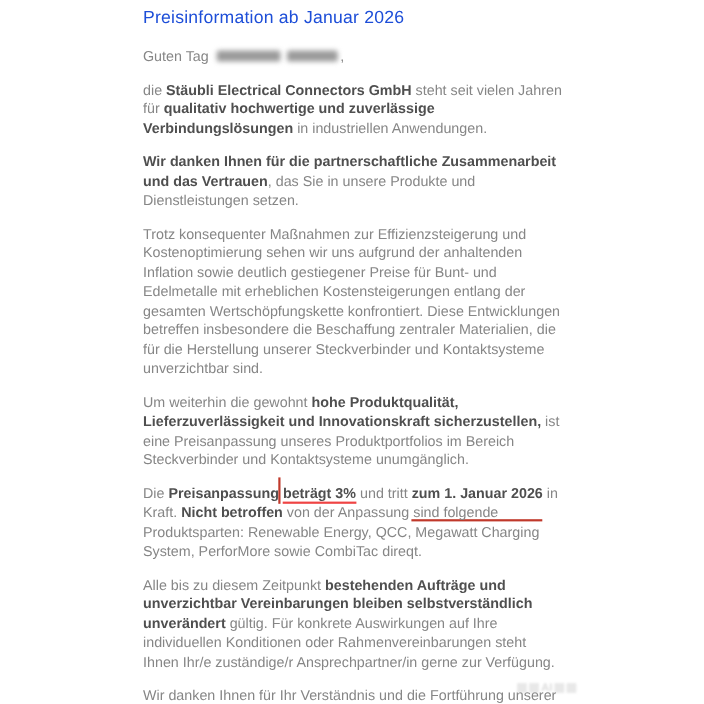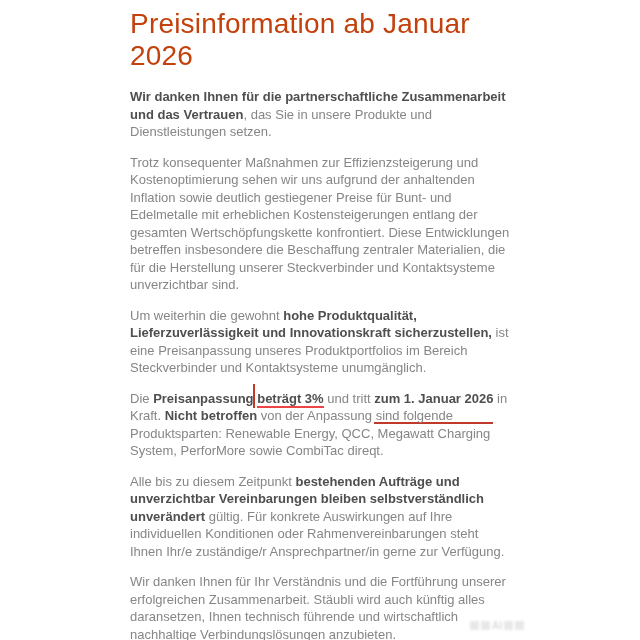--- a/index.html
+++ b/index.html
@@ -4,22 +4,22 @@
 <style>
   html, body { margin:0; padding:0; }
   body {
     width:640px; height:640px; background:#ffffff; overflow:hidden;
     font-family:"Liberation Sans", sans-serif; position:relative;
   }
   .doc {
     position:absolute; left:130px; top:8px; width:384px;
   }
   .title {
-    margin:0 0 16px 0; font-size:28px; font-weight:400;
-    color:#c2410c; letter-spacing:0.2px;
+    margin:0 0 16px 0; font-size:16px; font-weight:400;
+    color:#1d4ed8; letter-spacing:0.2px;
   }
   .para {
     margin:0 0 13px 0; font-size:13px; line-height:17.5px;
     color:#868686; font-weight:400;
   }
   .para .b { font-weight:700; color:#4f4f4f; }
   
   .ann-u { border-bottom:2px solid #c0392b; padding-bottom:16px; }
   .ann-caret { position:relative; border-bottom:2px solid #ef4444; }
   .ann-caret::before {
@@ -45,21 +45,26 @@
     border-radius:1px;
   }
 </style>
 </head>
 <body>
 
 <div class="doc">
 
   <h1 class="title">Preisinformation ab Januar 2026</h1>
 
+  <p class="para">
+    <span>Guten Tag</span>
+    <span class="redact redact-1"></span><span class="redact redact-2"></span><span>,</span>
+  </p>
 
+  <p class="para"><span>die </span><span class="b">Stäubli Electrical Connectors GmbH</span><span> steht seit vielen Jahren für </span><span class="b">qualitativ hochwertige und zuverlässige Verbindungslösungen</span><span> in industriellen Anwendungen.</span></p>
 
   <p class="para"><span class="b">Wir danken Ihnen für die partnerschaftliche Zusammenarbeit und das Vertrauen</span><span>, das Sie in unsere Produkte und Dienstleistungen setzen.</span></p>
 
   <p class="para"><span>Trotz konsequenter Maßnahmen zur Effizienzsteigerung und Kostenoptimierung sehen wir uns aufgrund der anhaltenden Inflation sowie deutlich gestiegener Preise für Bunt- und Edelmetalle mit erheblichen Kostensteigerungen entlang der gesamten Wertschöpfungskette konfrontiert. Diese Entwicklungen betreffen insbesondere die Beschaffung zentraler Materialien, die für die Herstellung unserer Steckverbinder und Kontaktsysteme unverzichtbar sind.</span></p>
 
   <p class="para"><span>Um weiterhin die gewohnt </span><span class="b">hohe Produktqualität, Lieferzuverlässigkeit und Innovationskraft sicherzustellen,</span><span> ist eine Preisanpassung unseres Produktportfolios im Bereich Steckverbinder und Kontaktsysteme unumgänglich.</span></p>
 
   <p class="para"><span>Die </span><span class="b">Preisanpassung</span><span> </span><span class="b ann-caret">beträgt 3%</span><span> und tritt </span><span class="b ann-u">zum 1. Januar 2026</span><span> in Kraft. </span><span class="b">Nicht betroffen</span><span> von der Anpassung sind folgende Produktsparten: Renewable Energy, QCC, Megawatt Charging System, PerforMore sowie CombiTac direqt.</span></p>
 
   <p class="para"><span>Alle bis zu diesem Zeitpunkt </span><span class="b">bestehenden Aufträge und unverzichtbar Vereinbarungen bleiben selbstverständlich unverändert</span><span> gültig. Für konkrete Auswirkungen auf Ihre individuellen Konditionen oder Rahmenvereinbarungen steht Ihnen Ihr/e zuständige/r Ansprechpartner/in gerne zur Verfügung.</span></p>

